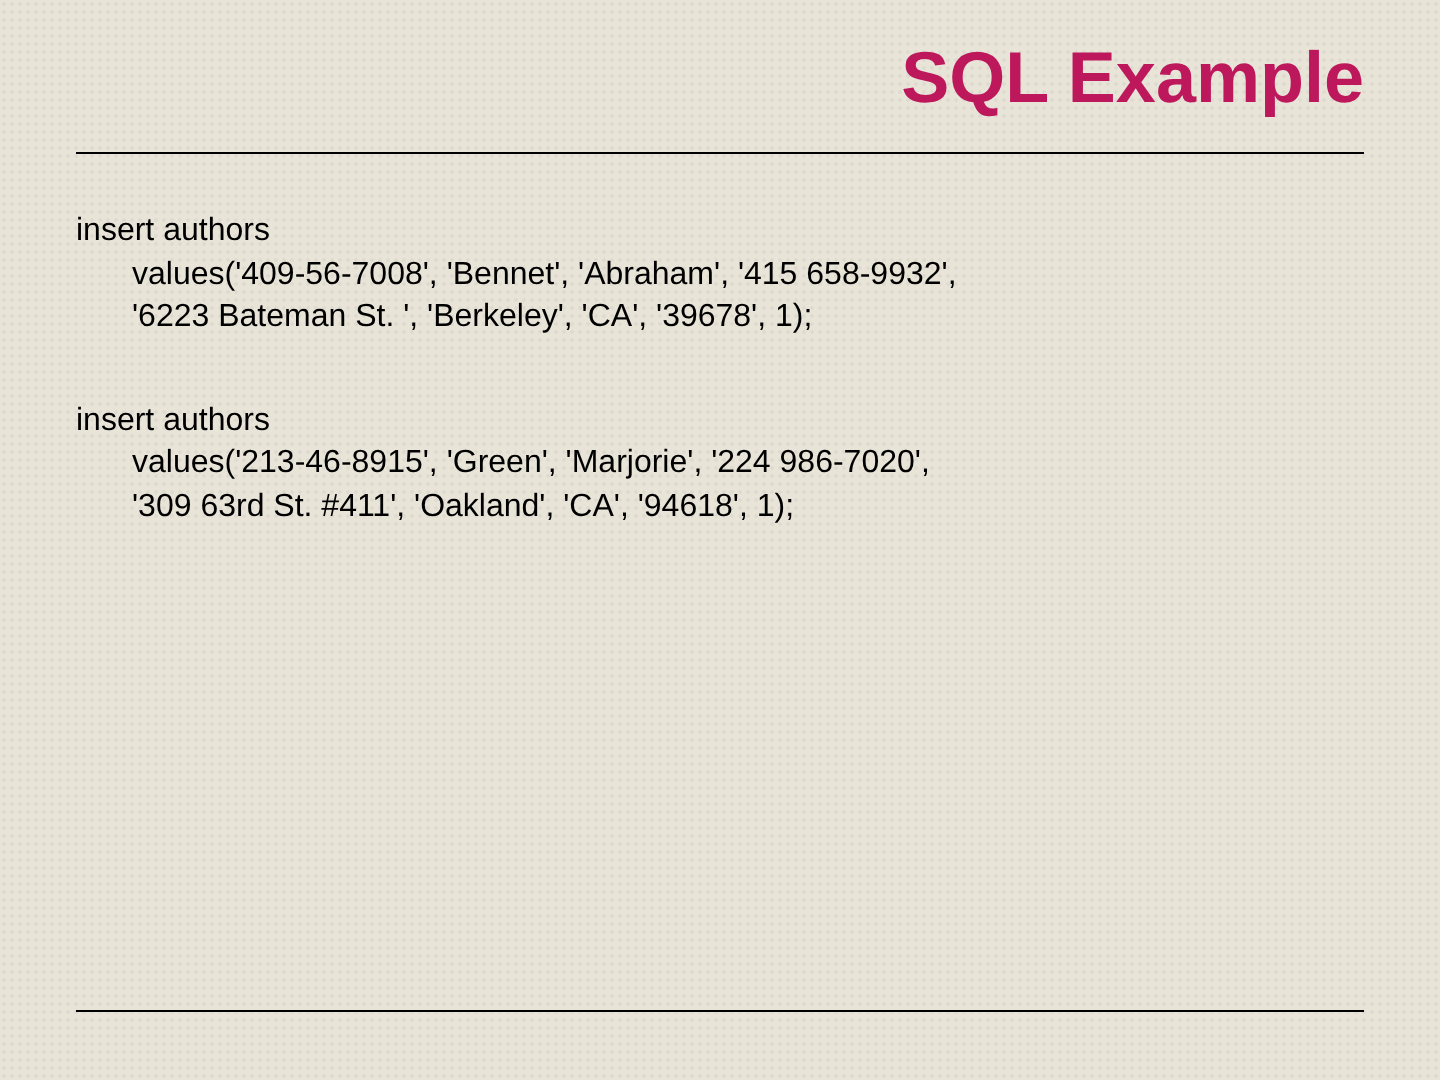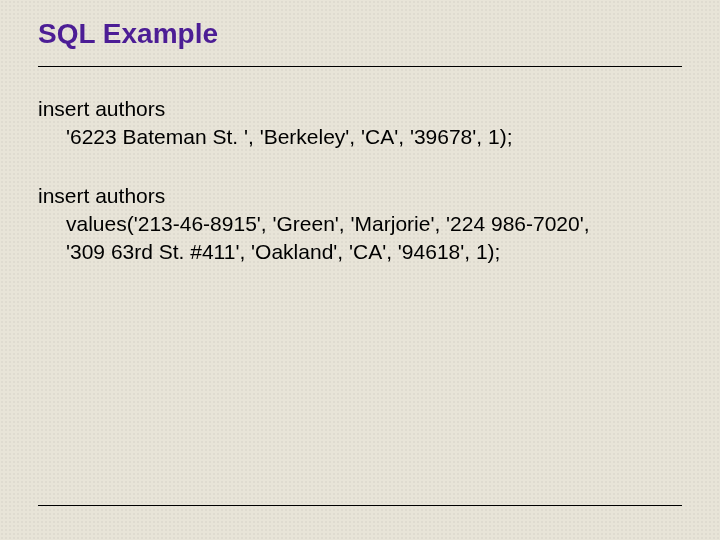--- a/index.html
+++ b/index.html
@@ -24,33 +24,33 @@
       background-size: 4px 4px;
       pointer-events: none;
     }
     .slide {
       position: relative;
       width: 100%;
       height: 100%;
       padding: 18px 38px 0 38px;
     }
     .title {
-      font-size: 28px;
+      font-size: 36px;
       font-weight: bold;
-      color: #4c1d95;
-      text-align: left;
+      color: #be185d;
+      text-align: right;
       margin-bottom: 16px;
     }
     .hr-top {
       border: none;
       border-top: 1.5px solid #000;
       margin: 0 0 28px 0;
     }
     .content {
-      font-size: 21px;
+      font-size: 16px;
       color: #000;
       line-height: 1.35;
     }
     .stmt {
       margin-bottom: 30px;
     }
     .stmt-line1 {
       margin: 0;
     }
     .stmt-indent {
@@ -67,20 +67,21 @@
   </style>
 </head>
 <body>
 
 <div class="slide">
   <h1 class="title">SQL Example</h1>
   <hr class="hr-top">
   <div class="content">
     <div class="stmt">
       <div class="stmt-line1">insert authors</div>
+      <div class="stmt-indent">values('409-56-7008', 'Bennet', 'Abraham', '415 658-9932',</div>
       <div class="stmt-indent">'6223 Bateman St. ', 'Berkeley', 'CA', '39678', 1);</div>
     </div>
     <div class="stmt">
       <div class="stmt-line1">insert authors</div>
       <div class="stmt-indent">values('213-46-8915', 'Green', 'Marjorie', '224 986-7020',</div>
       <div class="stmt-indent">'309 63rd St. #411', 'Oakland', 'CA', '94618', 1);</div>
     </div>
   </div>
   <hr class="hr-bottom">
 </div>

